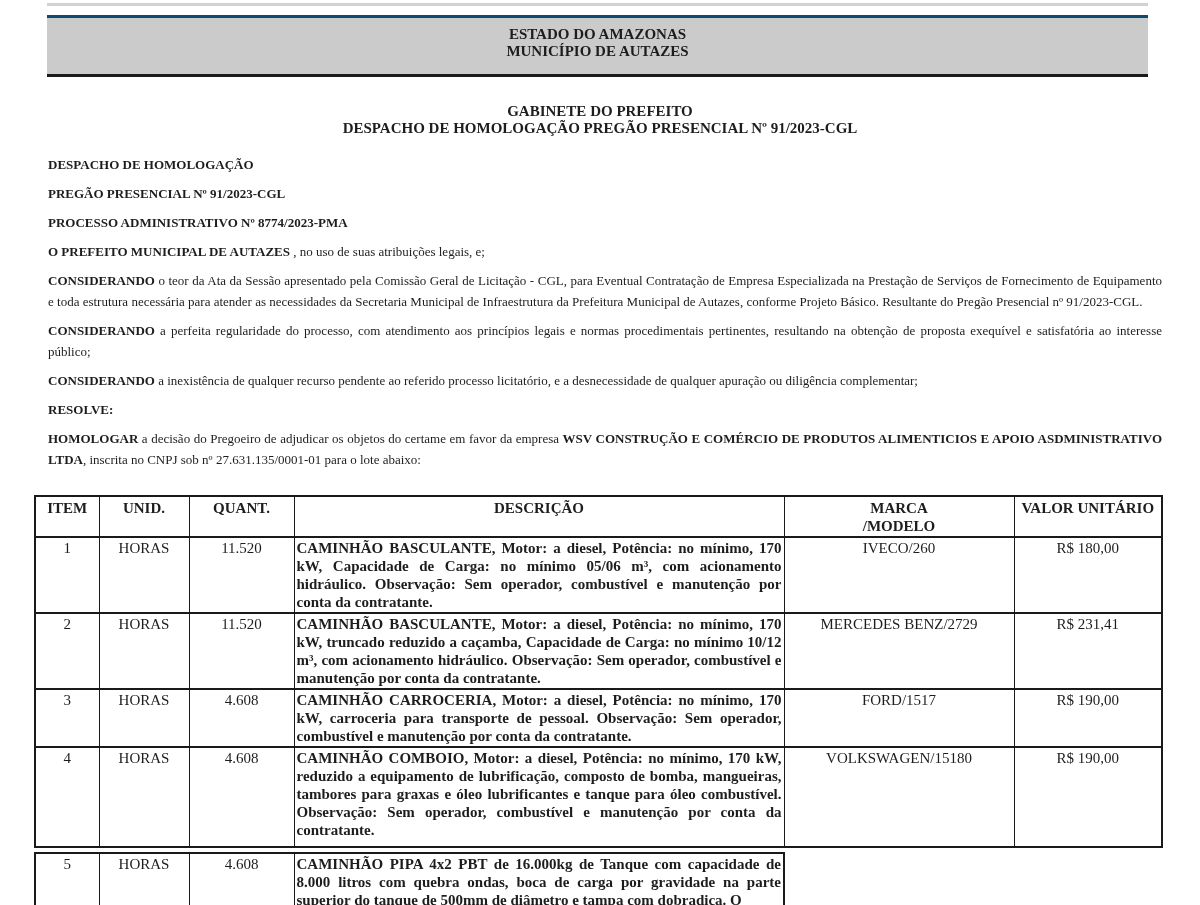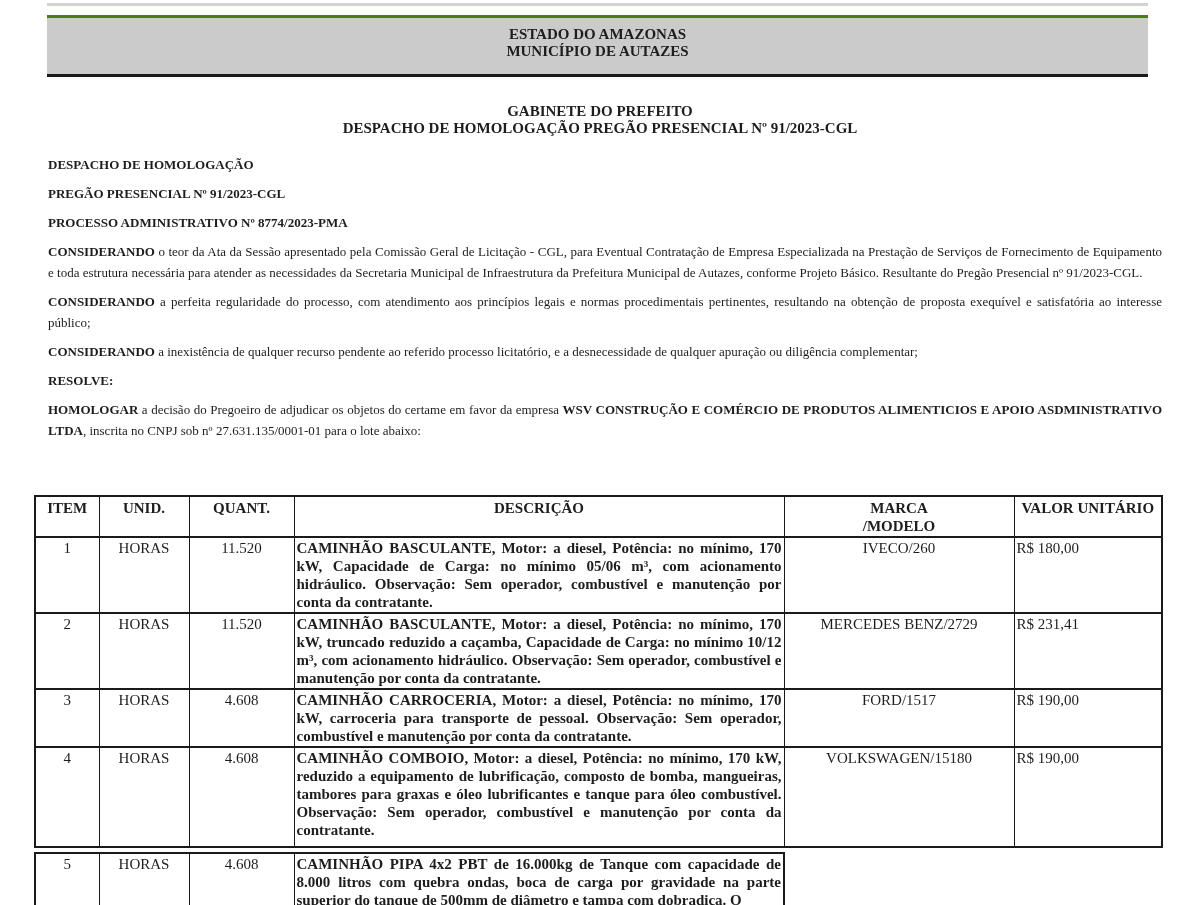--- a/index.html
+++ b/index.html
@@ -17,21 +17,21 @@
     top: 3px; left: 47px;
     width: 1101px; height: 3px;
     background: #d2d2d2;
   }
   .letterhead {
     position: absolute;
     top: 15px; left: 47px;
     width: 1101px;
     box-sizing: border-box;
     background: #cbcbcb;
-    border-top: 3px solid #4d7c0f;
+    border-top: 3px solid #0c4a6e;
     border-bottom: 3px solid #1a1a1a;
     padding: 8px 0 14px 0;
     text-align: center;
     font-weight: bold;
     font-size: 15px;
     line-height: 17px;
   }
   .doc-title {
     position: absolute;
     top: 103px; left: 0;
@@ -74,21 +74,21 @@
   }
   .lot-table thead th {
     font-weight: bold;
     text-align: center;
     border-bottom-width: 2px;
     padding-top: 2px;
   }
   .cell-num   { text-align: center; }
   .cell-desc  { text-align: justify; padding: 0 3px 2px 3px; font-weight: bold; }
   .cell-marca { text-align: center; }
-  .cell-valor { text-align: left; padding-left: 4px; }
+  .cell-valor { text-align: center; padding-left: 4px; }
   tr.hdr { height: 34px; }
   tr.r1  { height: 75px; }
   tr.r2  { height: 67px; }
   tr.r3  { height: 48px; }
   tr.r4  { height: 100px; }
   tr.r5  { height: 64px; }
   .table-cont { margin-top: 4px; }
 </style>
 </head>
 <body>
@@ -104,20 +104,21 @@
 
   <div class="doc-title">
     <div>GABINETE DO PREFEITO</div>
     <div>DESPACHO DE HOMOLOGAÇÃO PREGÃO PRESENCIAL Nº 91/2023-CGL</div>
   </div>
 
   <div class="body-text">
     <p><b>DESPACHO DE HOMOLOGAÇÃO</b><span></span></p>
     <p><b>PREGÃO PRESENCIAL Nº 91/2023-CGL</b><span></span></p>
     <p><b>PROCESSO ADMINISTRATIVO Nº 8774/2023-PMA</b><span></span></p>
+    <p><b>O PREFEITO MUNICIPAL DE AUTAZES</b><span> , no uso de suas atribuições legais, e;</span></p>
     <p><b>CONSIDERANDO</b><span> o teor da Ata da Sessão apresentado pela Comissão Geral de Licitação - CGL, para Eventual Contratação de Empresa Especializada na Prestação de Serviços de Fornecimento de Equipamento e toda estrutura necessária para atender as necessidades da Secretaria Municipal de Infraestrutura da Prefeitura Municipal de Autazes, conforme Projeto Básico. Resultante do Pregão Presencial nº 91/2023-CGL.</span></p>
     <p><b>CONSIDERANDO</b><span> a perfeita regularidade do processo, com atendimento aos princípios legais e normas procedimentais pertinentes, resultando na obtenção de proposta exequível e satisfatória ao interesse público;</span></p>
     <p><b>CONSIDERANDO</b><span> a inexistência de qualquer recurso pendente ao referido processo licitatório, e a desnecessidade de qualquer apuração ou diligência complementar;</span></p>
     <p><b>RESOLVE:</b><span></span></p>
     <p><b>HOMOLOGAR</b><span> a decisão do Pregoeiro de adjudicar os objetos do certame em favor da empresa </span><b>WSV CONSTRUÇÃO E COMÉRCIO DE PRODUTOS ALIMENTICIOS E APOIO ASDMINISTRATIVO LTDA</b><span>, inscrita no CNPJ sob nº 27.631.135/0001-01 para o lote abaixo:</span></p>
   </div>
 
   <div class="tables">
 
     <table class="lot-table">

